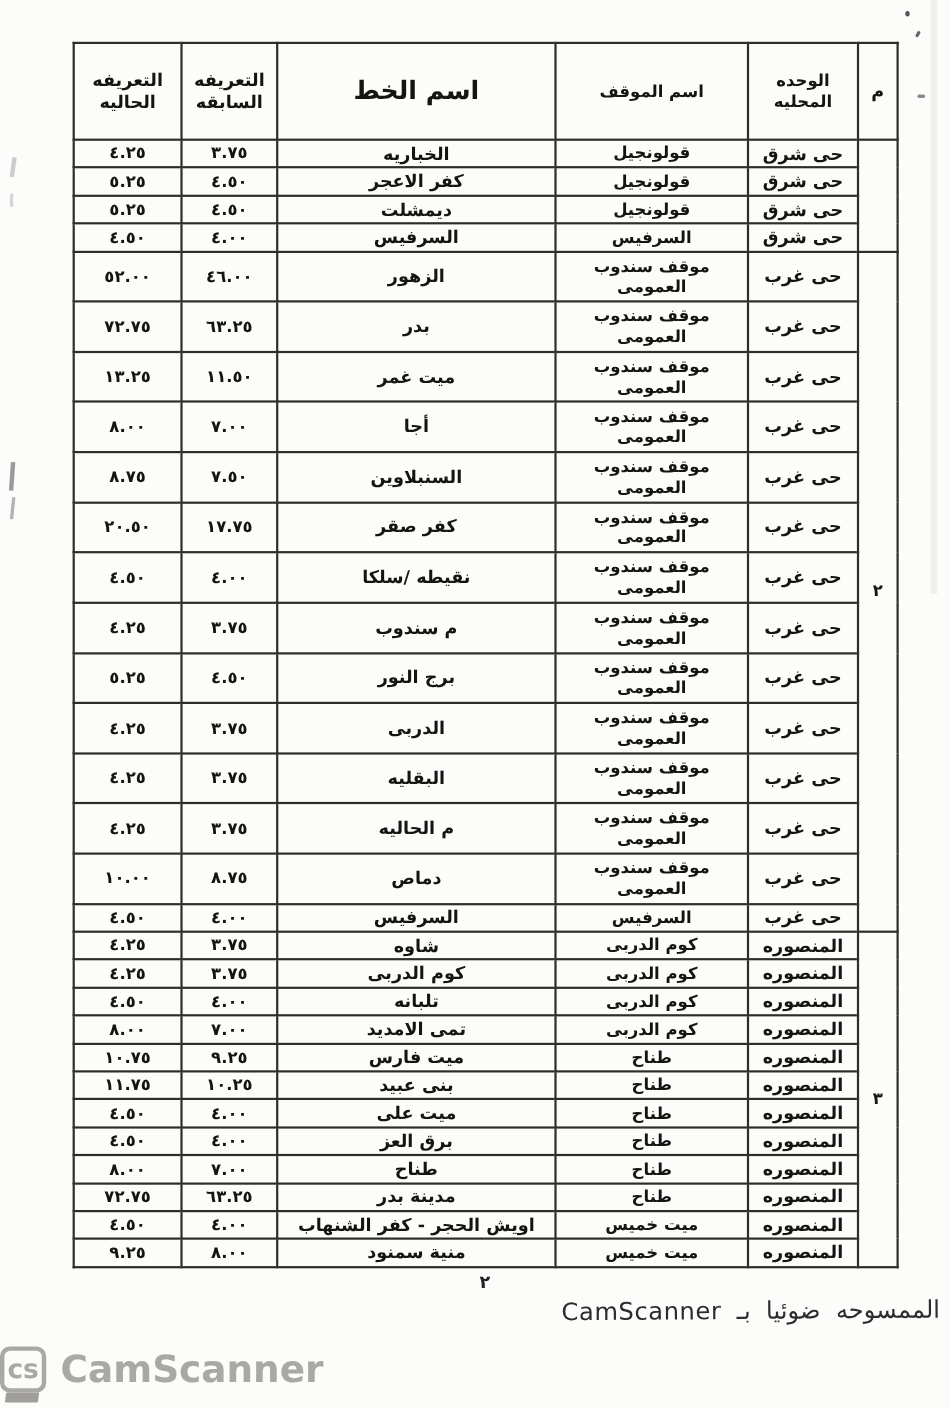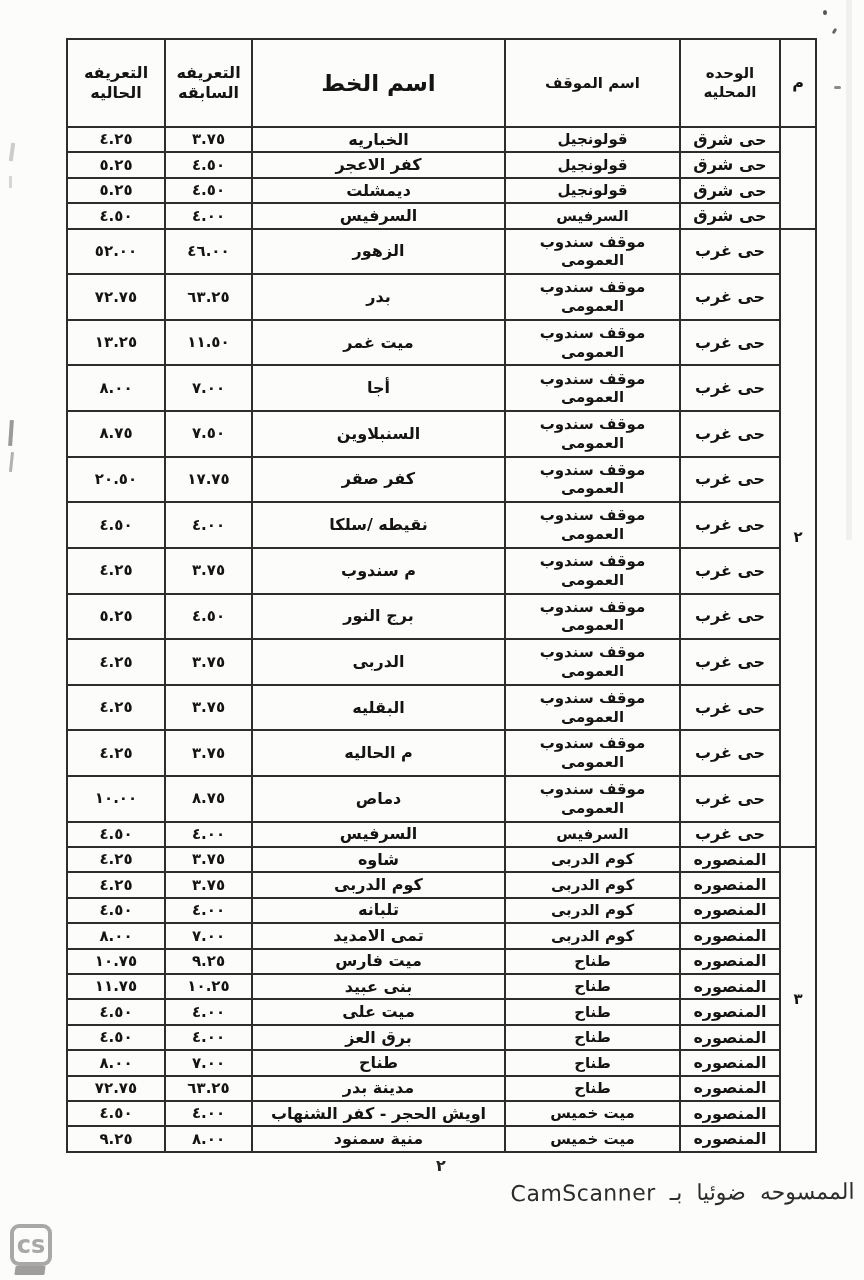--- a/index.html
+++ b/index.html
@@ -34,21 +34,21 @@
     position:absolute;left:436px;top:1156px;font-size:16px;font-weight:bold;color:#222;
   }
   
   .handwritten-note{
     position:absolute;left:505px;top:1180px;width:355px;direction:rtl;text-align:center;
     font-size:22px;color:#2c2c2c;letter-spacing:0.5px;word-spacing:7px;
     transform:rotate(-0.4deg);
   }
   
   .watermark{
-    position:absolute;left:10px;top:1224px;display:flex;align-items:center;gap:13px;
+    position:absolute;left:0;top:1224px;display:flex;align-items:center;gap:13px;
     color:#a8a8a6;
   }
   .cs-badge{
     position:relative;width:34px;height:34px;border:4px solid #a8a8a6;border-radius:9px;
     display:flex;align-items:center;justify-content:center;
     font-size:24px;font-weight:bold;color:#a8a8a6;
   }
   .cs-badge::after{
     content:"";position:absolute;left:1px;right:3px;bottom:-13px;height:9px;
     background:#a09e9c;border-radius:1px;transform:skewX(-8deg);
@@ -308,20 +308,21 @@
   </table>
 
   <div class="page-number">٢</div>
 
   <div class="handwritten-note">الممسوحه ضوئيا بـ CamScanner</div>
 
   <div class="watermark">
     <span class="cs-badge">
       <span>cs</span>
     </span>
+    <span class="wm-brand">CamScanner</span>
   </div>
 
   <div class="artifact streak-right"></div>
   <div class="artifact spk1"></div>
   <div class="artifact spk2"></div>
   <div class="artifact spk3"></div>
   <div class="artifact mark1"></div>
   <div class="artifact mark2"></div>
   <div class="artifact mark3"></div>
   <div class="artifact mark4"></div>

